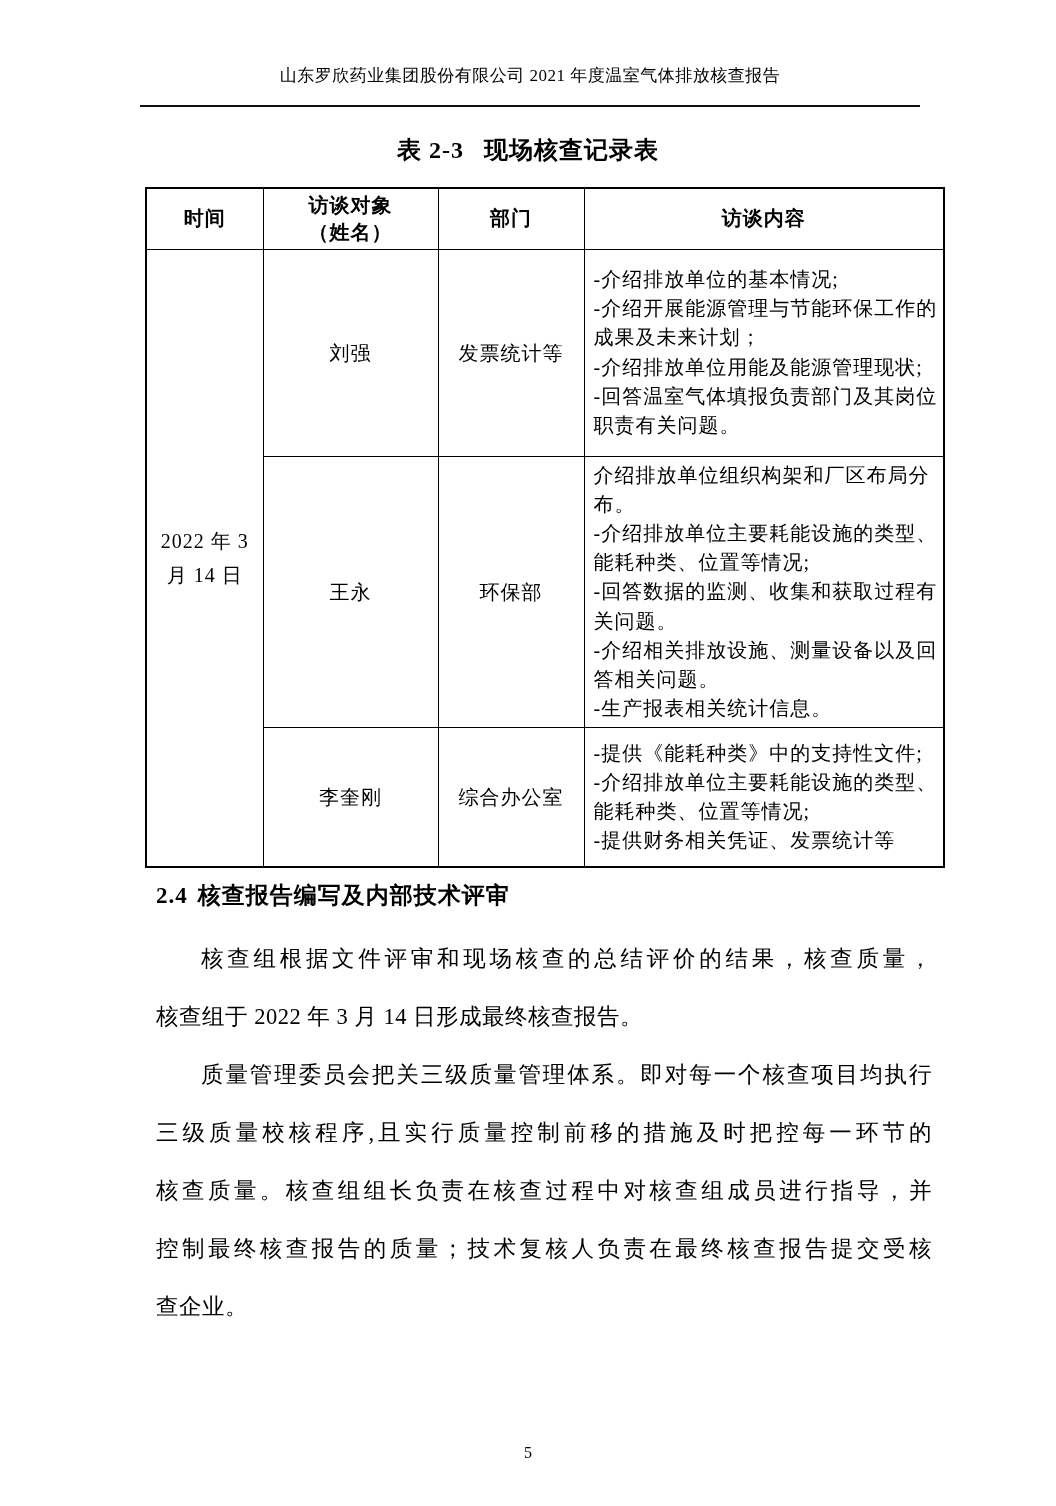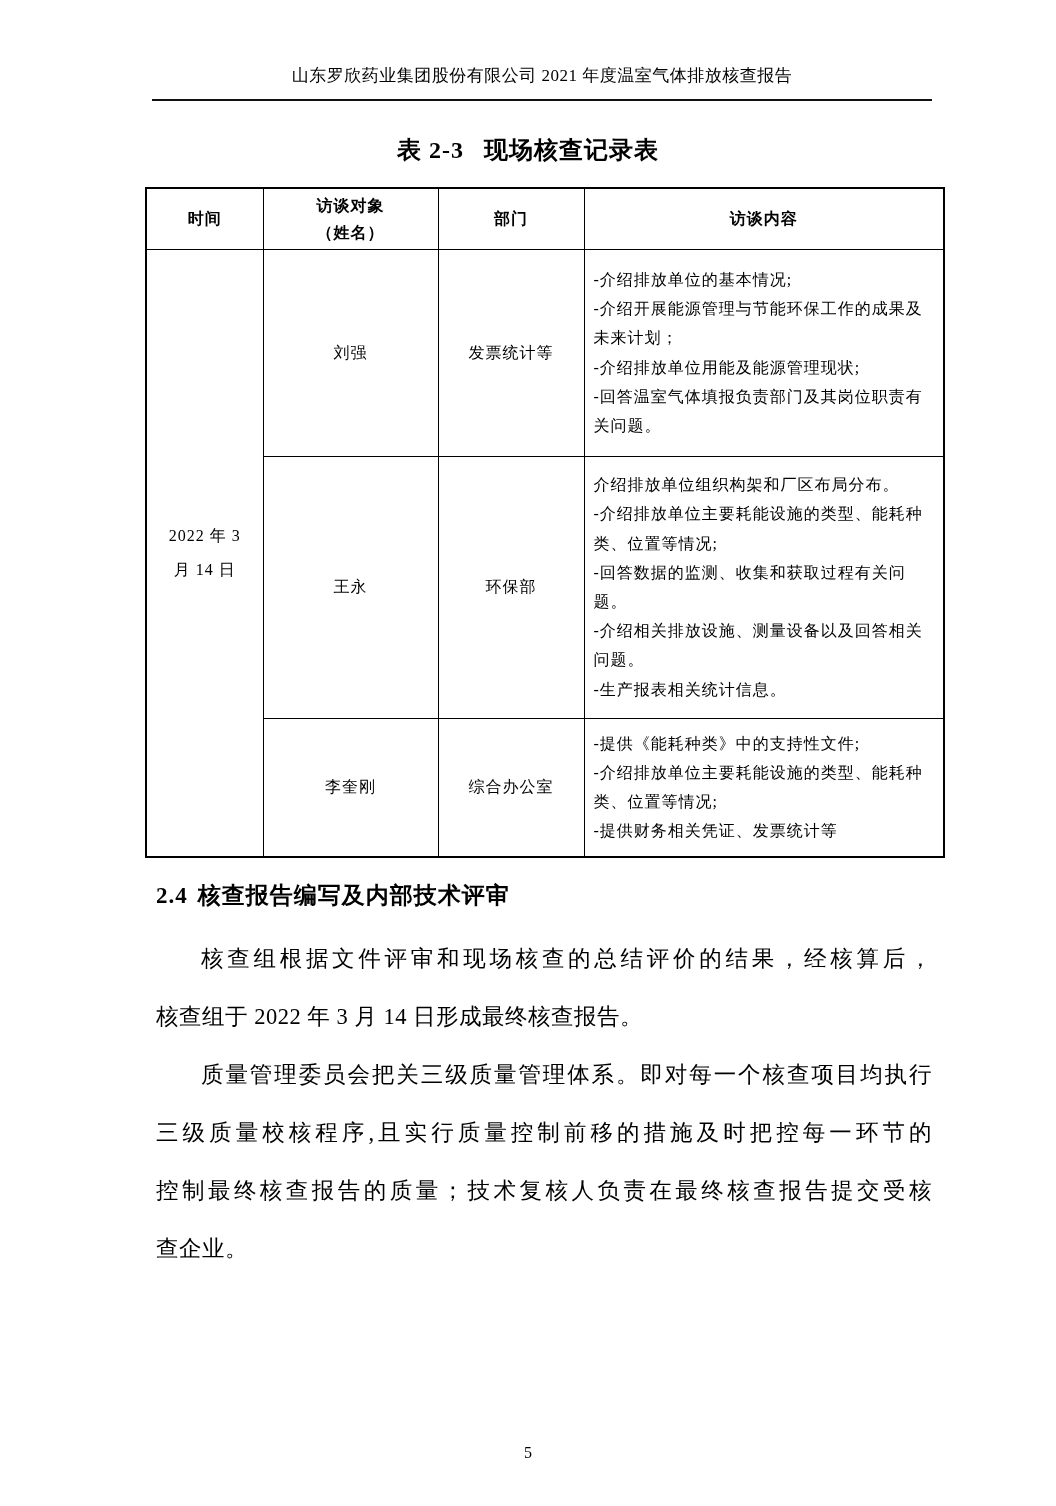--- a/index.html
+++ b/index.html
@@ -6,37 +6,37 @@
   html,body { background:#ffffff; }
   body {
     width:1056px; height:1506px;
     font-family:"Liberation Serif","DejaVu Serif",serif;
     color:#000;
   }
   .page { position:relative; width:1056px; height:1506px; background:#fff; overflow:hidden; }
 
   
   .doc-header {
-    position:absolute; top:64px; left:152px; width:780px;
+    position:absolute; top:64px; left:140px; width:780px;
     text-align:center; font-size:17px; letter-spacing:.5px;
-    padding-bottom:12px; border-bottom:2px solid #111;
+    padding-bottom:18px; border-bottom:2px solid #111;
   }
 
   
   .table-title {
     position:absolute; top:134px; left:0; width:100%;
     text-align:center; font-weight:bold; font-size:24px; letter-spacing:1px;
   }
   .table-title .tt-text { margin-left:20px; }
 
   
   table.record {
     position:absolute; top:187px; left:145px; width:798px;
     border-collapse:collapse; table-layout:fixed;
-    font-size:16px; letter-spacing:1px;
+    font-size:20px; letter-spacing:1px;
     border:2.5px solid #000;
   }
   table.record th, table.record td { border:1.5px solid #000; vertical-align:middle; }
   table.record th { font-weight:bold; height:61px; text-align:center; line-height:27px; padding:2px; }
   .col-time { width:117px; }
   .col-name { width:175px; }
   .col-dept { width:146px; }
   .col-content { width:360px; }
   td.cell-center { text-align:center; padding:2px 12px; line-height:34px; }
   td.cell-content { text-align:left; padding:4px 4px 4px 9px; line-height:29.2px; }
@@ -125,26 +125,27 @@
           </td>
       </tr>
     </tbody>
   </table>
 
   <div class="section-heading">
     <span class="sh-num">2.4</span><span class="sh-text">核查报告编写及内部技术评审</span>
   </div>
 
   <div class="para para-1">
-      <div>核查组根据文件评审和现场核查的总结评价的结果，经核算后，</div>
+      <div>核查组根据文件评审和现场核查的总结评价的结果，核查质量，</div>
       <div>核查组于 2022 年 3 月 14 日形成最终核查报告。</div>
     </div>
 
   <div class="para para-2">
       <div>质量管理委员会把关三级质量管理体系。即对每一个核查项目均执行</div>
       <div>三级质量校核程序,且实行质量控制前移的措施及时把控每一环节的</div>
+      <div>核查质量。核查组组长负责在核查过程中对核查组成员进行指导，并</div>
       <div>控制最终核查报告的质量；技术复核人负责在最终核查报告提交受核</div>
       <div>查企业。</div>
     </div>
 
   <div class="page-number">5</div>
 
 </div>
 
 </body></html>

